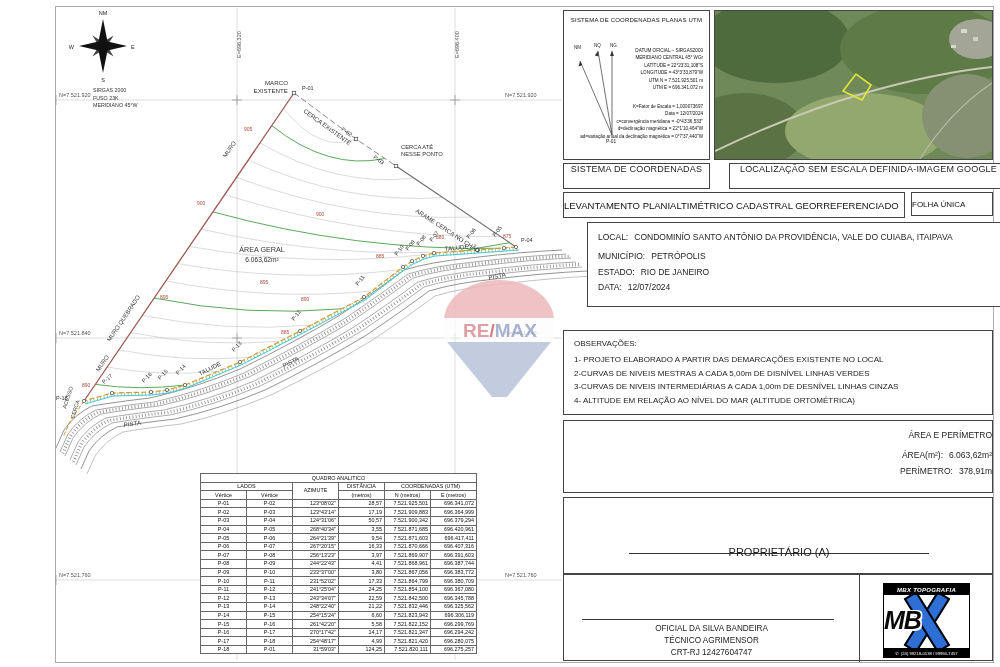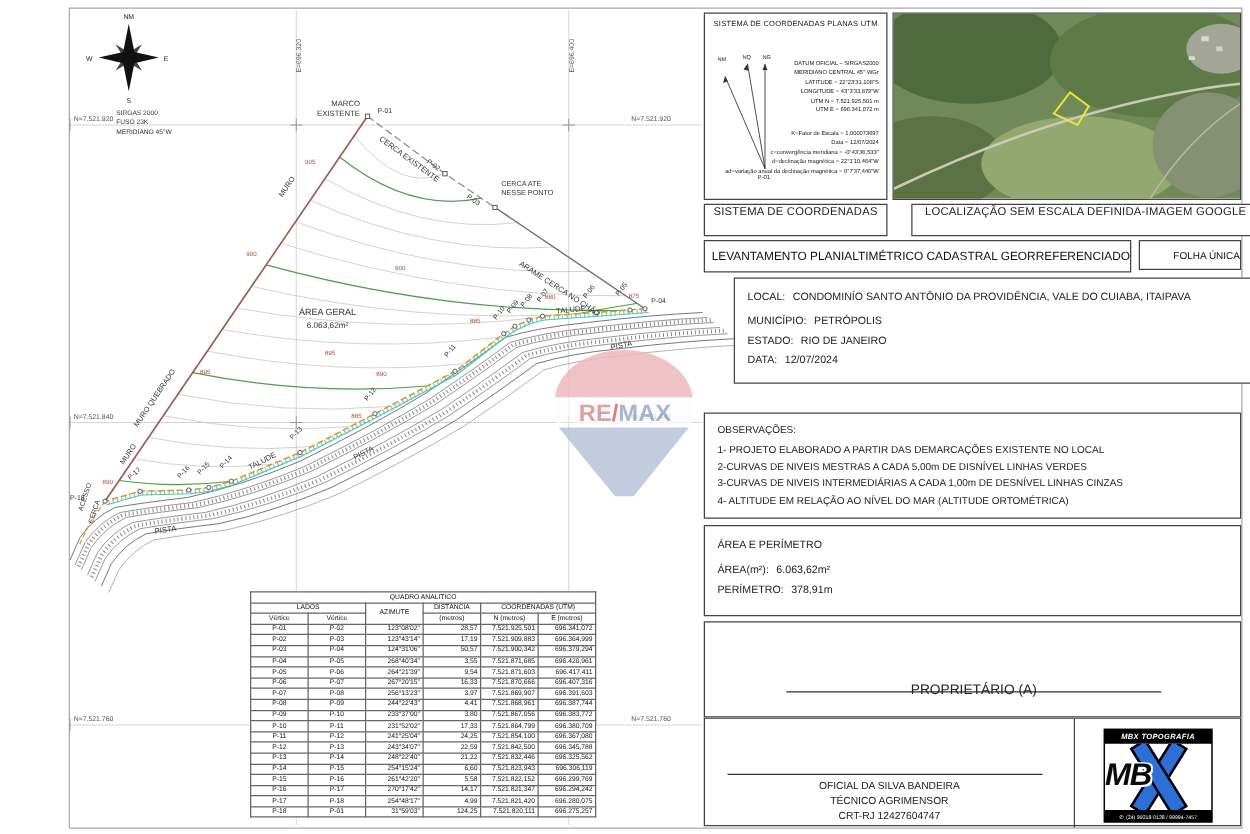--- a/index.html
+++ b/index.html
@@ -2,21 +2,21 @@
 <html><head>
 <meta charset="utf-8">
 <style>
   html,body{margin:0;padding:0;background:#fff;}
   #page{position:relative;width:1000px;height:667px;background:#fff;font-family:"Liberation Sans",sans-serif;overflow:hidden;}
   #sheet-border{position:absolute;left:55px;top:6px;width:937px;height:655px;border:1px solid #aaa;}
   svg{font-family:"Liberation Sans",sans-serif;}
   #map-svg{position:absolute;left:0;top:0;}
   .panel{position:absolute;background:#fff;border:1px solid #444;box-sizing:border-box;}
   .cap{display:flex;align-items:flex-start;justify-content:center;font-size:9px;color:#222;letter-spacing:.2px;}
-  .ttl{display:flex;align-items:center;justify-content:flex-end;font-size:9.5px;color:#111;}
+  .ttl{display:flex;align-items:center;justify-content:flex-start;font-size:9.5px;color:#111;}
   .info-line{font-size:8.5px;color:#222;margin:0 0 5.5px 10px;white-space:nowrap;}
   .obs-line{font-size:8px;color:#222;margin:0 0 4.5px 10px;white-space:nowrap;}
   .lbl{margin-right:6px;}
   
   #coord-box{font-size:4.6px;color:#111;}
   #coord-title{position:absolute;left:0;top:6px;width:100%;text-align:center;font-size:6px;letter-spacing:.2px;}
   #coord-lines-a{position:absolute;right:6px;top:36px;width:88px;text-align:right;line-height:7.4px;}
   #coord-lines-b{position:absolute;right:6px;top:92px;width:136px;text-align:right;line-height:7.4px;}
   
   #quadro{position:absolute;left:200px;top:473px;width:277px;background:#fff;border-collapse:collapse;table-layout:fixed;font-size:5.4px;color:#111;}
@@ -447,21 +447,21 @@
   </div>
 
   <div class="panel" style="left:563px;top:330px;width:430px;height:85px;padding-top:8px;">
     <div class="obs-line" style="margin-bottom:7px;">OBSERVAÇÕES:</div>
     <div class="obs-line">1- PROJETO ELABORADO A PARTIR DAS DEMARCAÇÕES EXISTENTE NO LOCAL</div>
     <div class="obs-line">2-CURVAS DE NIVEIS MESTRAS A CADA 5,00m DE DISNÍVEL LINHAS VERDES</div>
     <div class="obs-line">3-CURVAS DE NIVEIS INTERMEDIÁRIAS A CADA 1,00m DE DESNÍVEL LINHAS CINZAS</div>
     <div class="obs-line">4- ALTITUDE EM RELAÇÃO AO NÍVEL DO MAR (ALTITUDE ORTOMÉTRICA)</div>
   </div>
 
-  <div class="panel" style="left:563px;top:420px;width:430px;height:73px;padding-top:9px;">
+  <div class="panel" style="left:563px;top:420px;width:430px;height:73px;padding-top:9px;text-align:right;">
     <div class="info-line" style="margin-bottom:10px;">ÁREA E PERÍMETRO</div>
     <div class="info-line"><span class="lbl">ÁREA(m²):</span><span>6.063,62m²</span></div>
     <div class="info-line"><span class="lbl">PERÍMETRO:</span><span>378,91m</span></div>
   </div>
 
   <div class="panel" style="left:563px;top:497px;width:430px;height:77px;">
     <div class="sigline" style="position:absolute;left:65px;top:55px;width:300px;"></div>
     <div style="position:absolute;left:0;top:48px;width:430px;text-align:center;font-size:11px;color:#222;">PROPRIETÁRIO (A)</div>
   </div>
 

